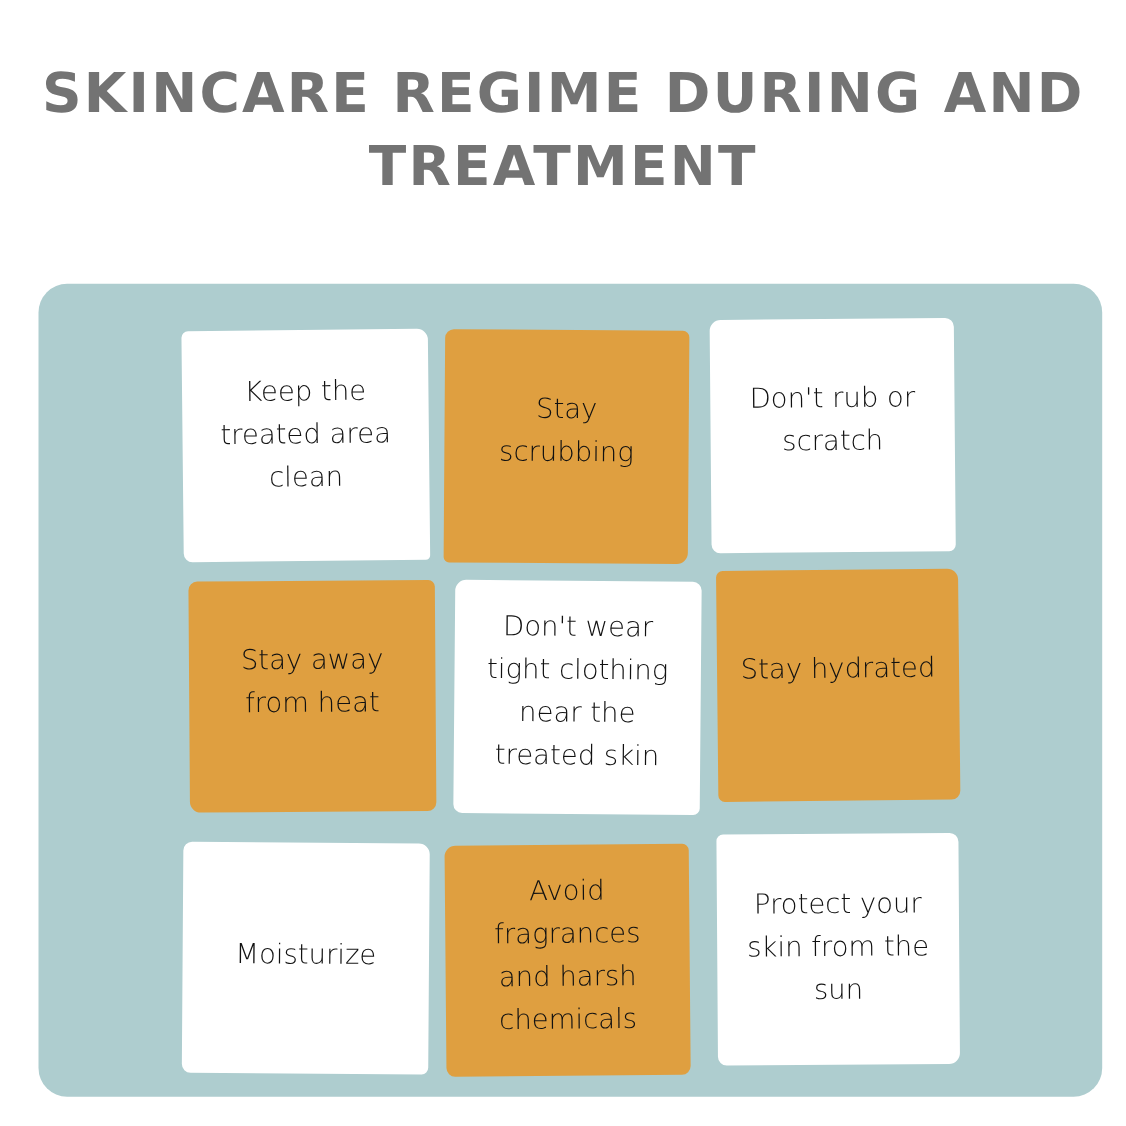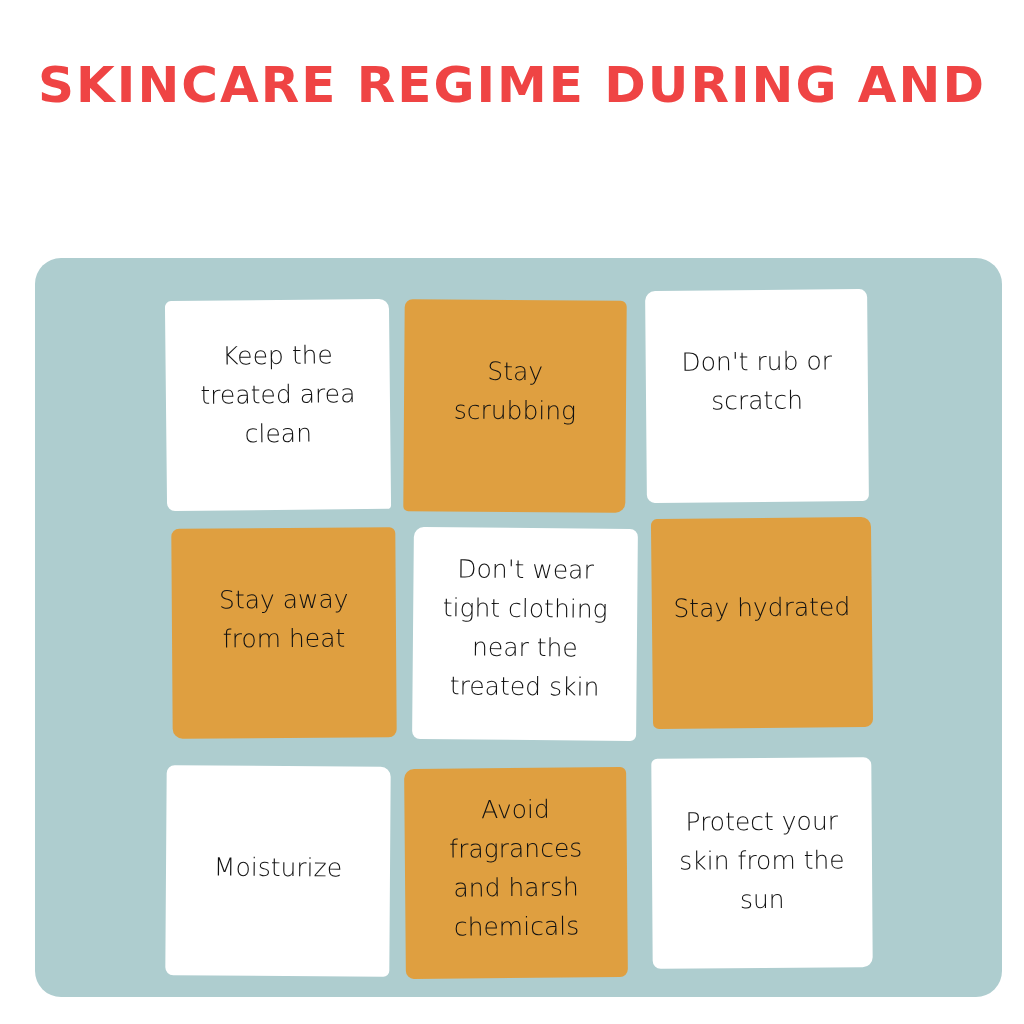--- a/index.html
+++ b/index.html
@@ -2,21 +2,21 @@
 <html><head>
 <meta charset="utf-8">
 <style>
   html, body { margin: 0; padding: 0; }
   body {
     width: 1024px; height: 1024px; background: #ffffff; position: relative; overflow: hidden;
     font-family: "DejaVu Sans", sans-serif;
   }
   .title {
     position: absolute; left: 0; top: 52px; width: 1024px;
-    text-align: center; color: #ef4444;
+    text-align: center; color: #737373;
     font-family: "DejaVu Sans", sans-serif; font-weight: bold;
     font-size: 50px; line-height: 66px; letter-spacing: 2px;
     text-transform: uppercase;
   }
   .title span { display: block; }
   .panel {
     position: absolute; left: 35px; top: 258px; width: 967px; height: 739px;
     background: #aecdcf; border-radius: 26px;
   }
   .card {
@@ -28,20 +28,21 @@
   }
   .card.white { background: #ffffff; }
   .card.orange { background: #df9f40; }
   .card .txt { display: block; }
 </style>
 </head>
 <body>
 
 <div class="title">
   <span>Skincare regime during and</span>
+  <span>treatment</span>
 </div>
 
 <div class="panel"></div>
 
 <div class="card white" style="left:166px; top:300px; width:224px; height:210px; padding-top:36px; transform:rotate(-0.6deg); border-radius:6px 10px 4px 8px;">
   <span class="txt">Keep the treated area clean</span>
 </div>
 <div class="card orange" style="left:404px; top:300px; width:222px; height:212px; padding:52px 40px 0; transform:rotate(0.4deg); border-radius:8px 6px 10px 5px;">
   <span class="txt">Stay scrubbing</span>
 </div>

